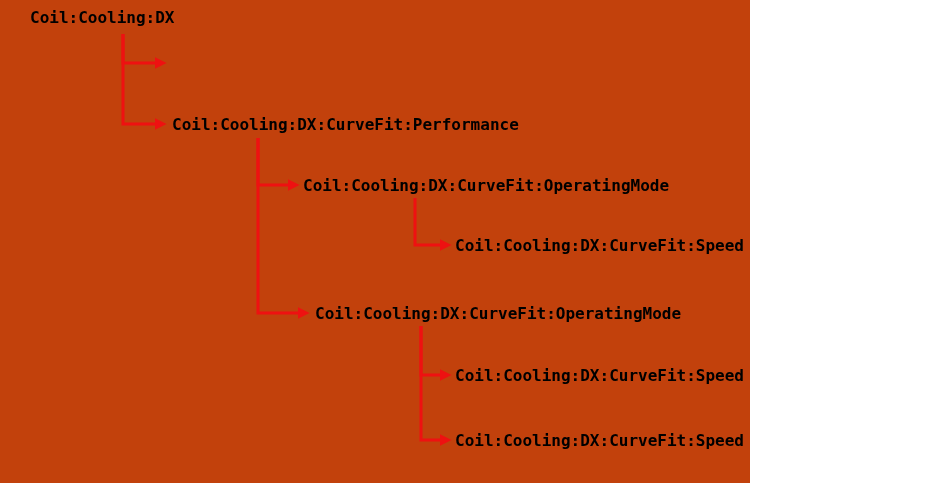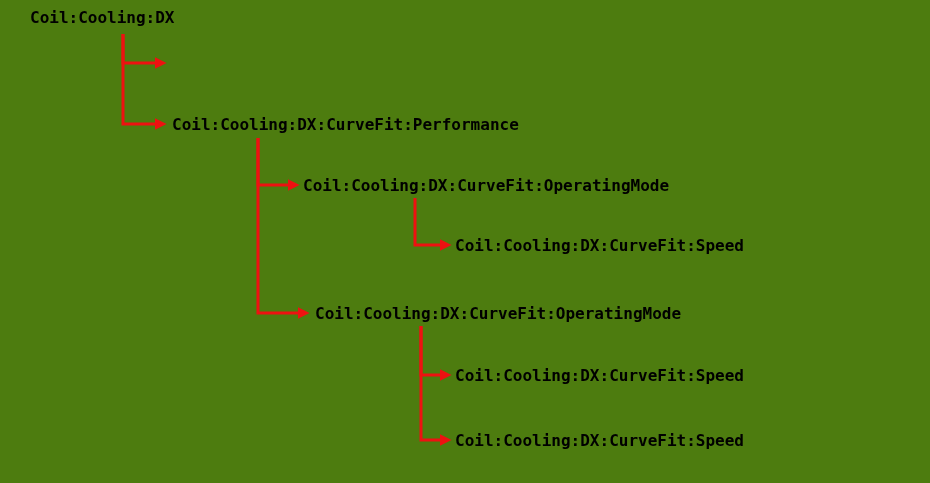--- a/index.html
+++ b/index.html
@@ -2,23 +2,23 @@
 <html><head>
 <meta charset="utf-8">
 <style>
   html, body {
     margin: 0;
     padding: 0;
     background: #ffffff;
   }
   .canvas {
     position: relative;
-    width: 930px;
+    width: 750px;
     height: 483px;
-    background: #4d7c0f;
+    background: #c2410c;
     overflow: hidden;
     font-family: "DejaVu Sans Mono", "Liberation Mono", monospace;
   }
   .connectors {
     position: absolute;
     top: 0;
     left: 0;
     width: 930px;
     height: 483px;
     pointer-events: none;

